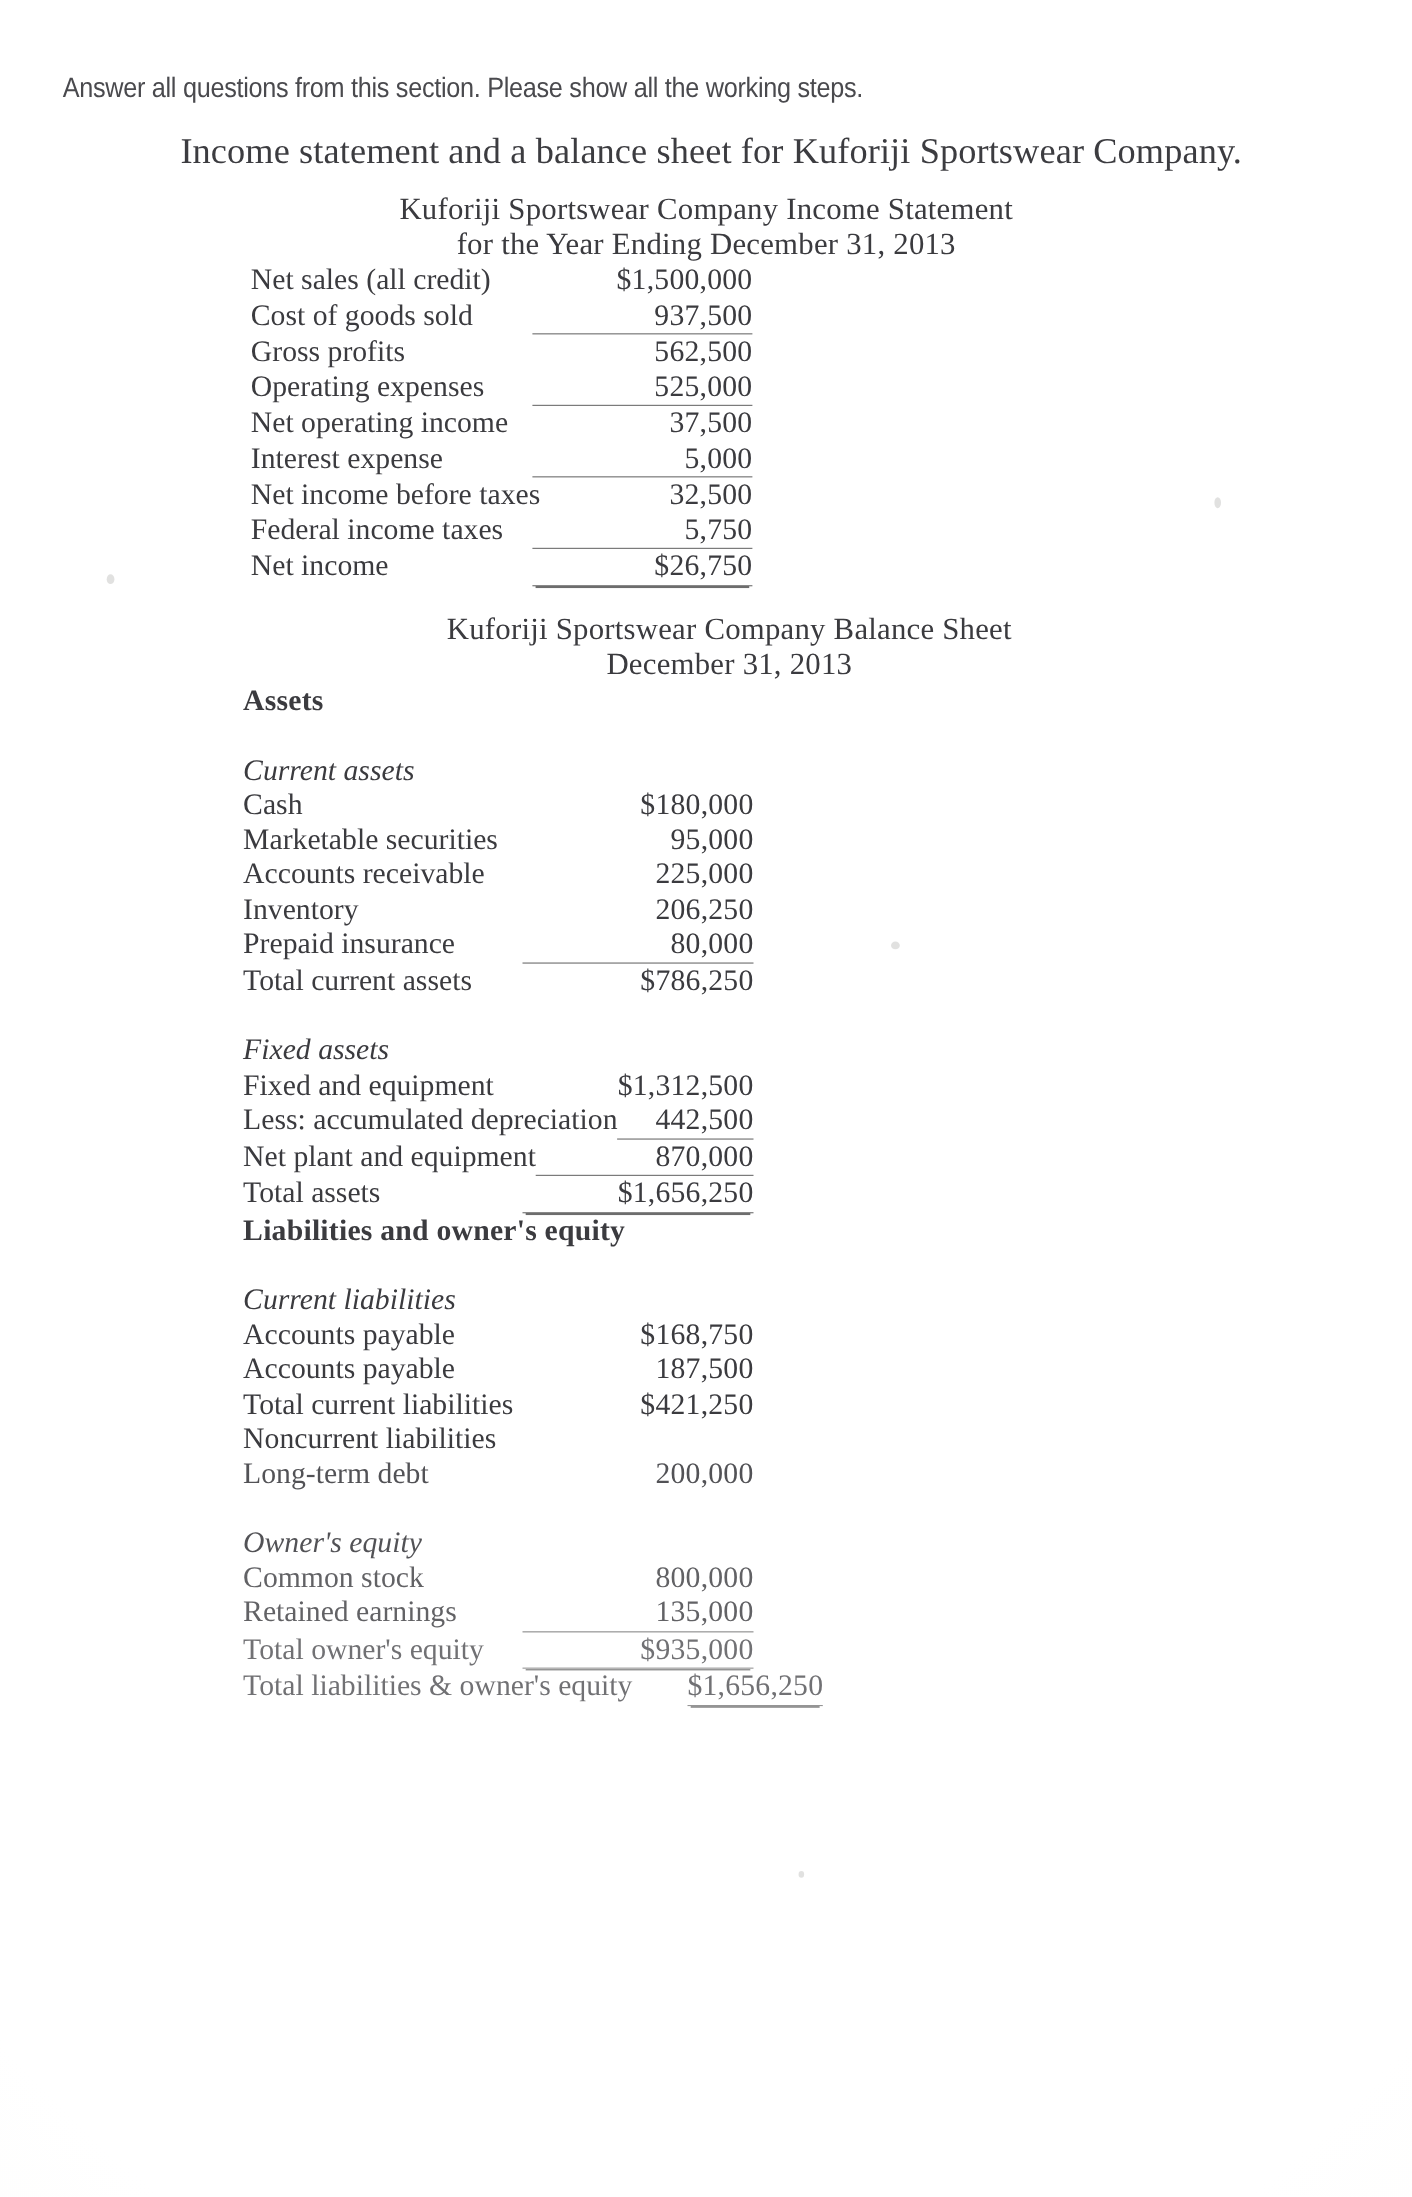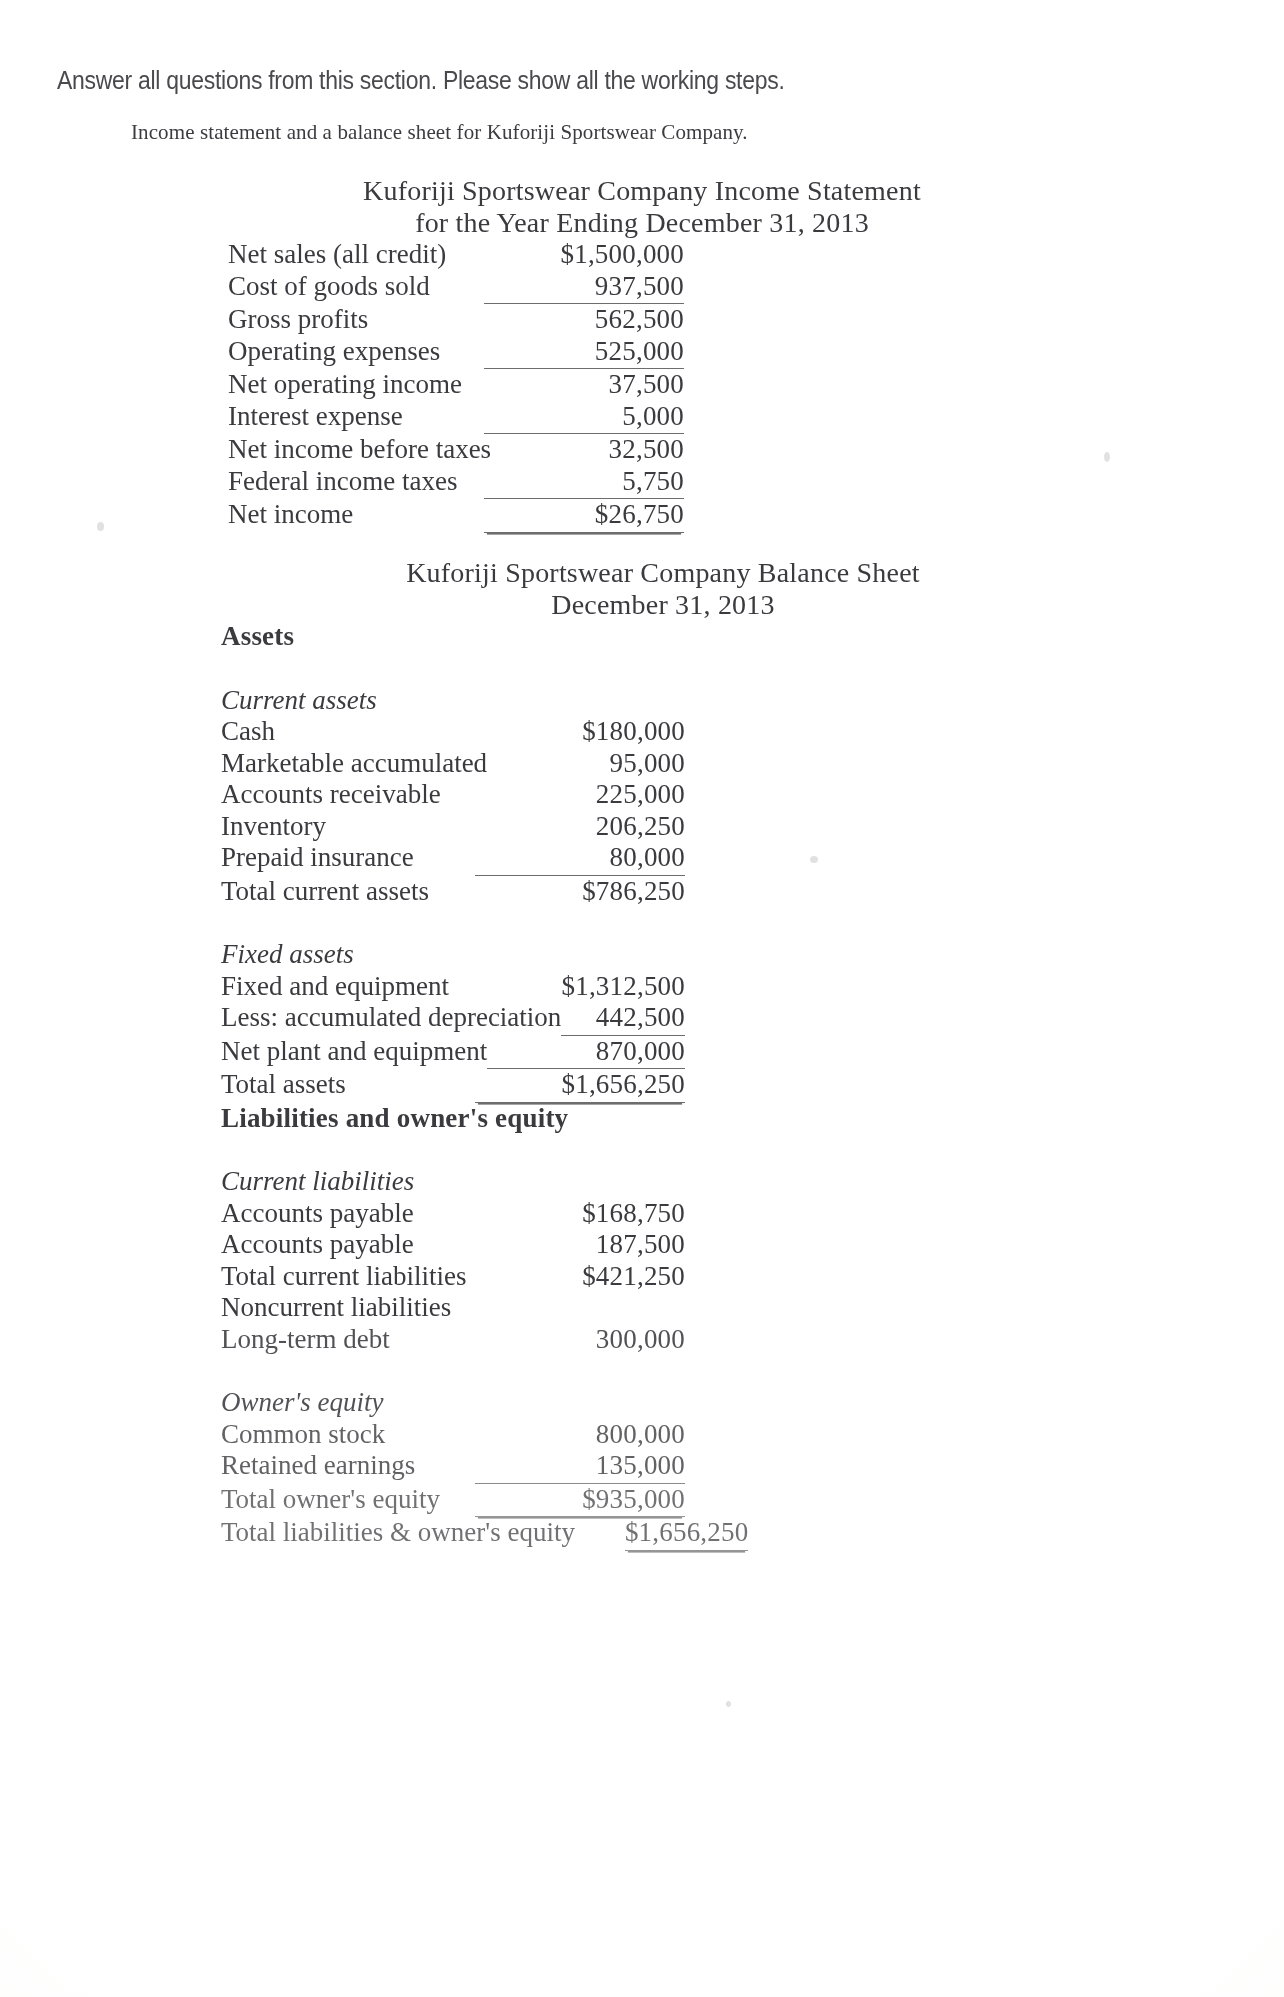--- a/index.html
+++ b/index.html
@@ -50,23 +50,23 @@
     left: 57px;
     top: 66px;
     font-family: "Liberation Sans", "DejaVu Sans", sans-serif;
     font-size: 25.5px;
     letter-spacing: -0.3px;
     transform: scaleX(0.9);
     transform-origin: left top;
     color: #4a4a4e;
   }
   #intro-subject {
-    left: 131px;
+    left: 164px;
     top: 120px;
-    font-size: 21px;
+    font-size: 33px;
     letter-spacing: 0.1px;
     color: #3c3c40;
   }
 
   
   .statement {
     position: absolute;
     left: 0;
     width: 1284px;
   }
@@ -222,21 +222,21 @@
         </li>
         <li class="row section-italic">
           <span class="label">Current assets</span>
           <span class="amount"></span>
         </li>
         <li class="row">
           <span class="label">Cash</span>
           <span class="amount">$180,000</span>
         </li>
         <li class="row">
-          <span class="label">Marketable accumulated</span>
+          <span class="label">Marketable securities</span>
           <span class="amount">95,000</span>
         </li>
         <li class="row">
           <span class="label">Accounts receivable</span>
           <span class="amount">225,000</span>
         </li>
         <li class="row">
           <span class="label">Inventory</span>
           <span class="amount">206,250</span>
         </li>
@@ -287,21 +287,21 @@
         <li class="row">
           <span class="label">Total current liabilities</span>
           <span class="amount">$421,250</span>
         </li>
         <li class="row">
           <span class="label">Noncurrent liabilities</span>
           <span class="amount"></span>
         </li>
         <li class="row fade-1">
           <span class="label">Long-term debt</span>
-          <span class="amount">300,000</span>
+          <span class="amount">200,000</span>
         </li>
         <li class="row section-italic fade-1">
           <span class="label">Owner's equity</span>
           <span class="amount"></span>
         </li>
         <li class="row fade-2">
           <span class="label">Common stock</span>
           <span class="amount">800,000</span>
         </li>
         <li class="row fade-2">

